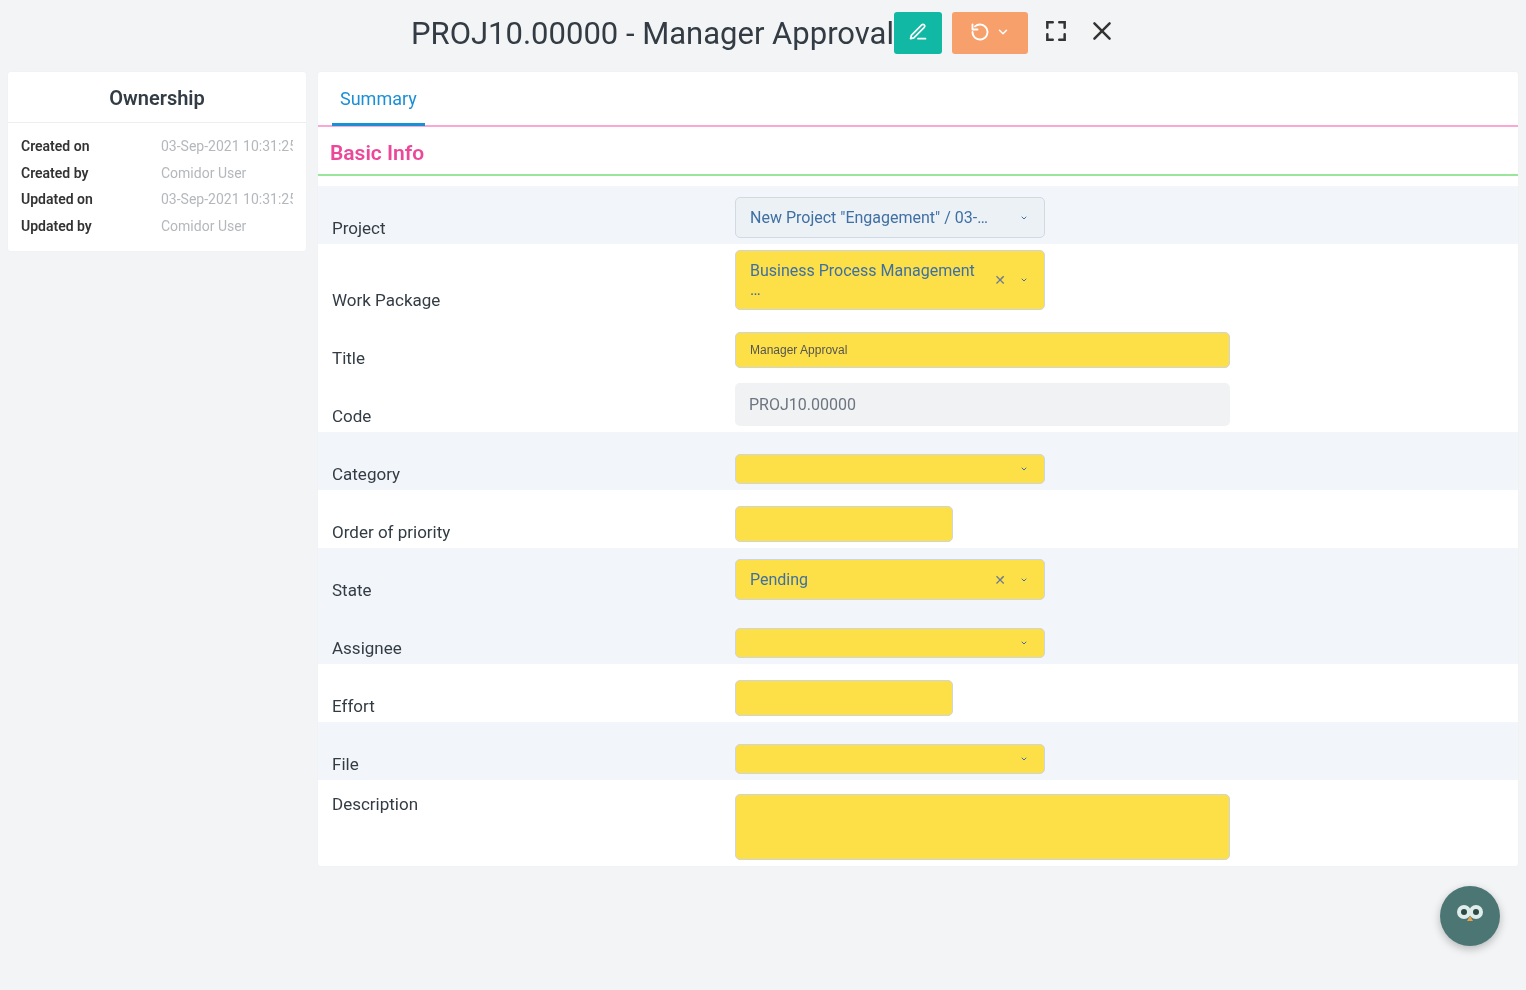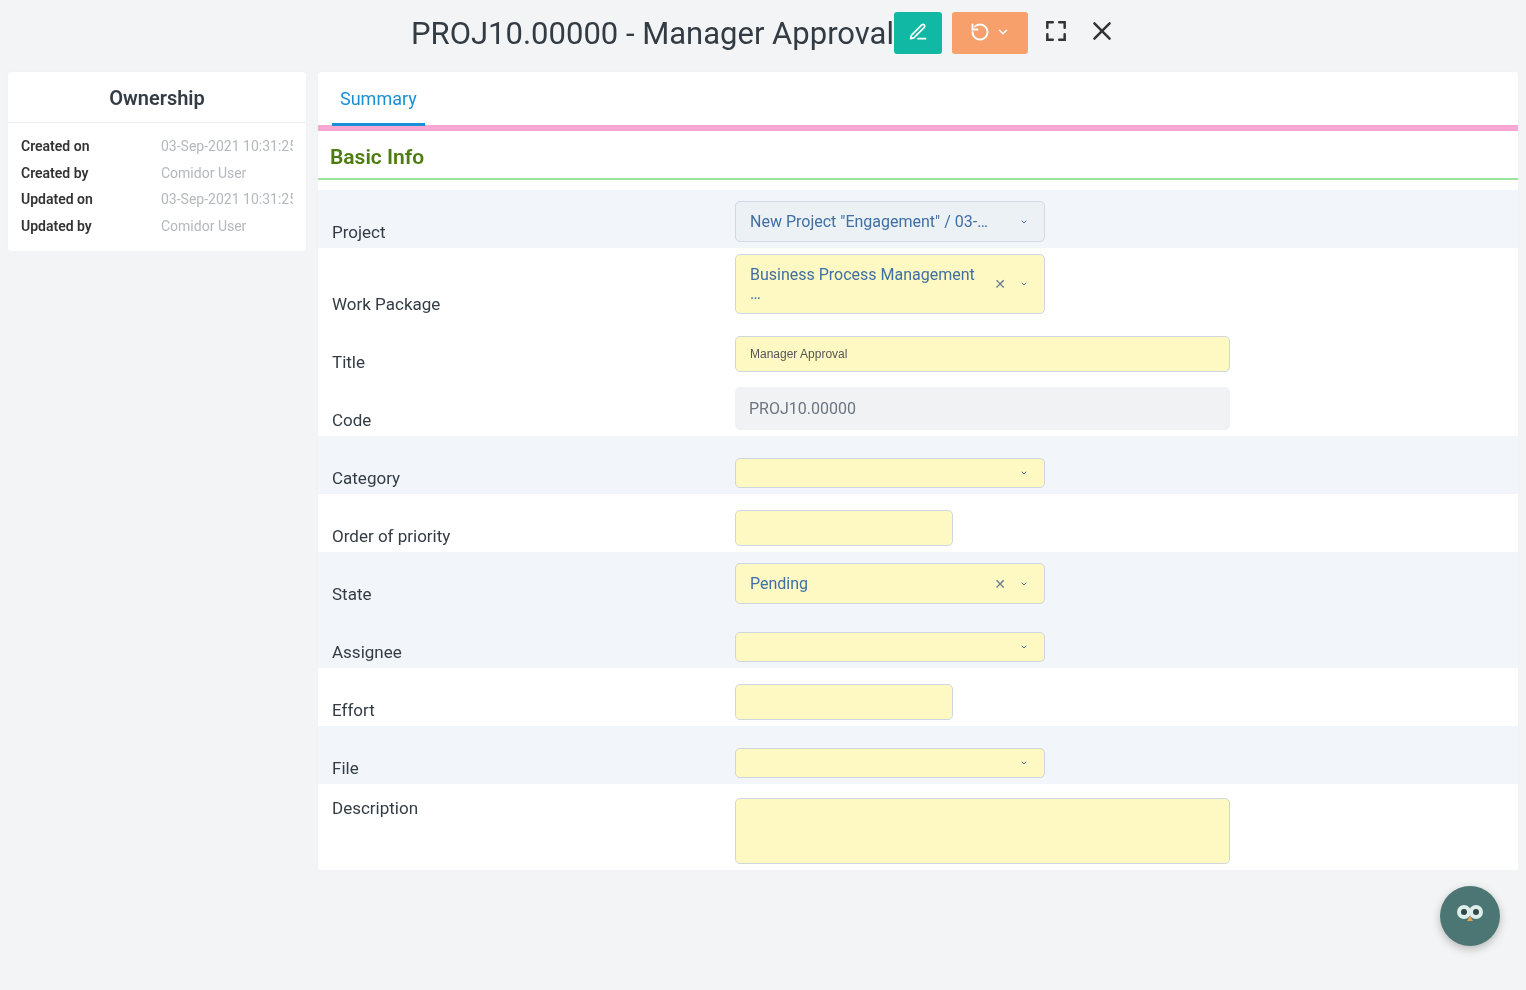--- a/index.html
+++ b/index.html
@@ -109,39 +109,39 @@
     .content-panel {
       flex: 1;
       background: #fff;
       border-radius: 2px;
       box-shadow: 0 0 1px rgba(0,0,0,0.08);
       margin-right: 8px;
     }
 
     .tabs {
       display: flex;
-      border-bottom: 6px solid #f9a8d4;
+      border-bottom: 2px solid #f9a8d4;
       padding-left: 14px;
     }
     .tab {
       padding: 16px 8px 14px 8px;
       font-size: 18px;
       color: #666;
       cursor: pointer;
     }
     .tab.active {
       color: #1b8fd6;
       border-bottom: 3px solid #1b8fd6;
       margin-bottom: -1px;
     }
 
     .section-title {
       font-size: 21px;
       font-weight: 600;
-      color: #4d7c0f;
+      color: #ec4899;
       padding: 14px 12px 9px 12px;
       border-bottom: 2px solid #9be49b;
     }
 
     .form-rows {
       padding: 10px 0 0 0;
     }
     .form-row {
       display: flex;
       align-items: flex-end;
@@ -161,21 +161,21 @@
       color: #333c44;
       padding-left: 2px;
       flex-shrink: 0;
     }
     .form-control-cell {
       flex: 0 0 auto;
     }
 
     
     .select-box, .text-input, .combo-box, .textarea-box {
-      background: #fef9c3;
+      background: #fde047;
       border: 1px solid #cdd5df;
       border-radius: 5px;
       font-size: 16px;
       color: #3f6fa3;
       padding: 10px 14px;
       display: flex;
       align-items: center;
       justify-content: space-between;
       gap: 8px;
       position: relative;

